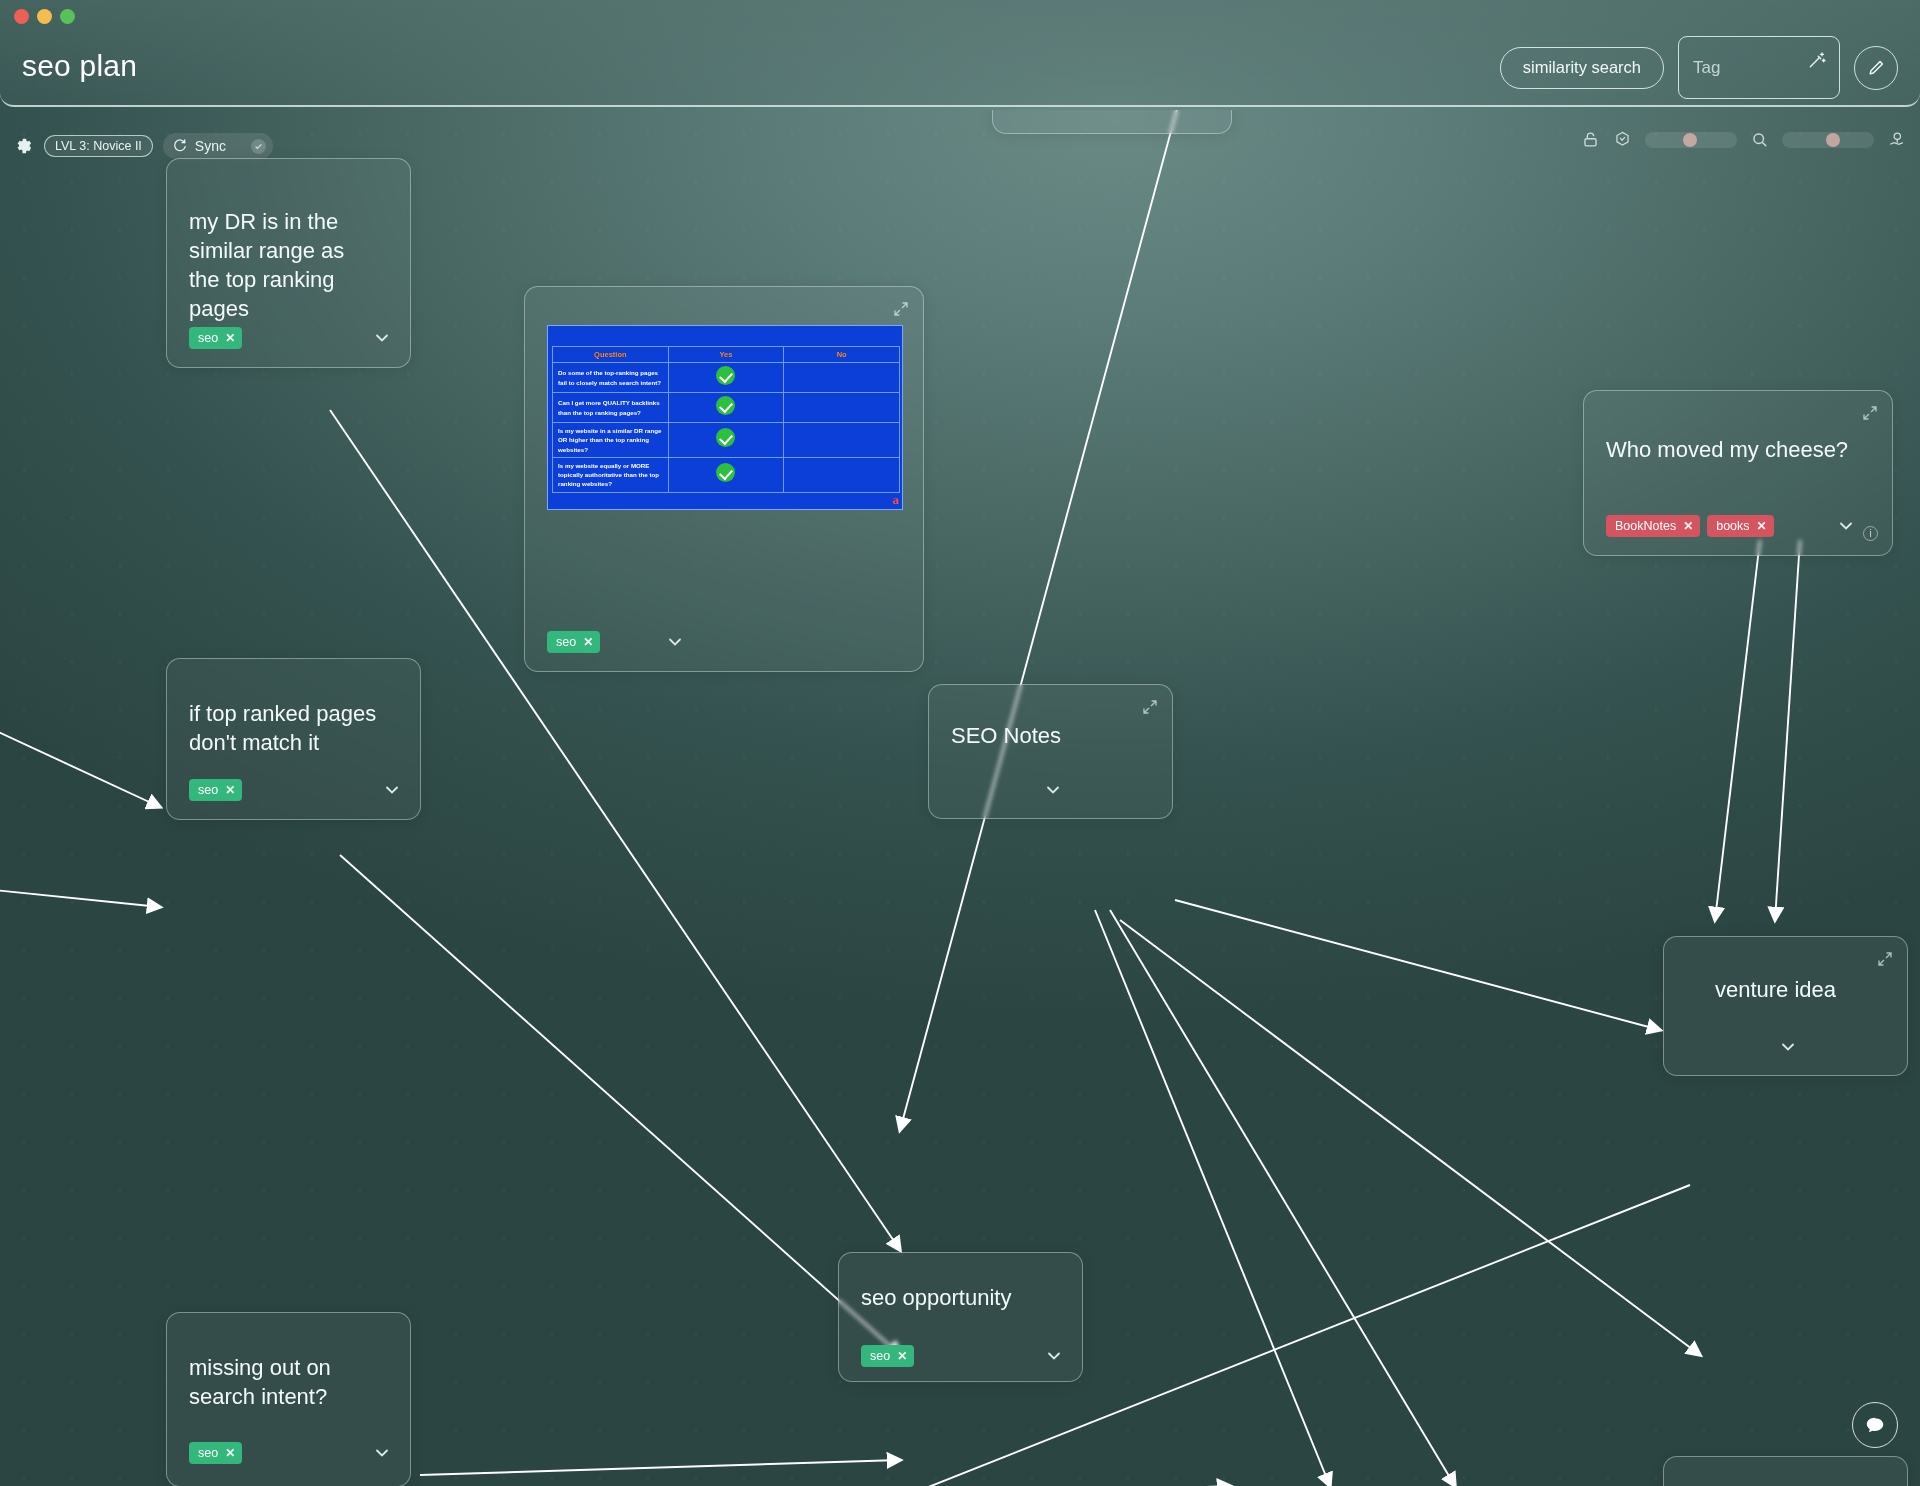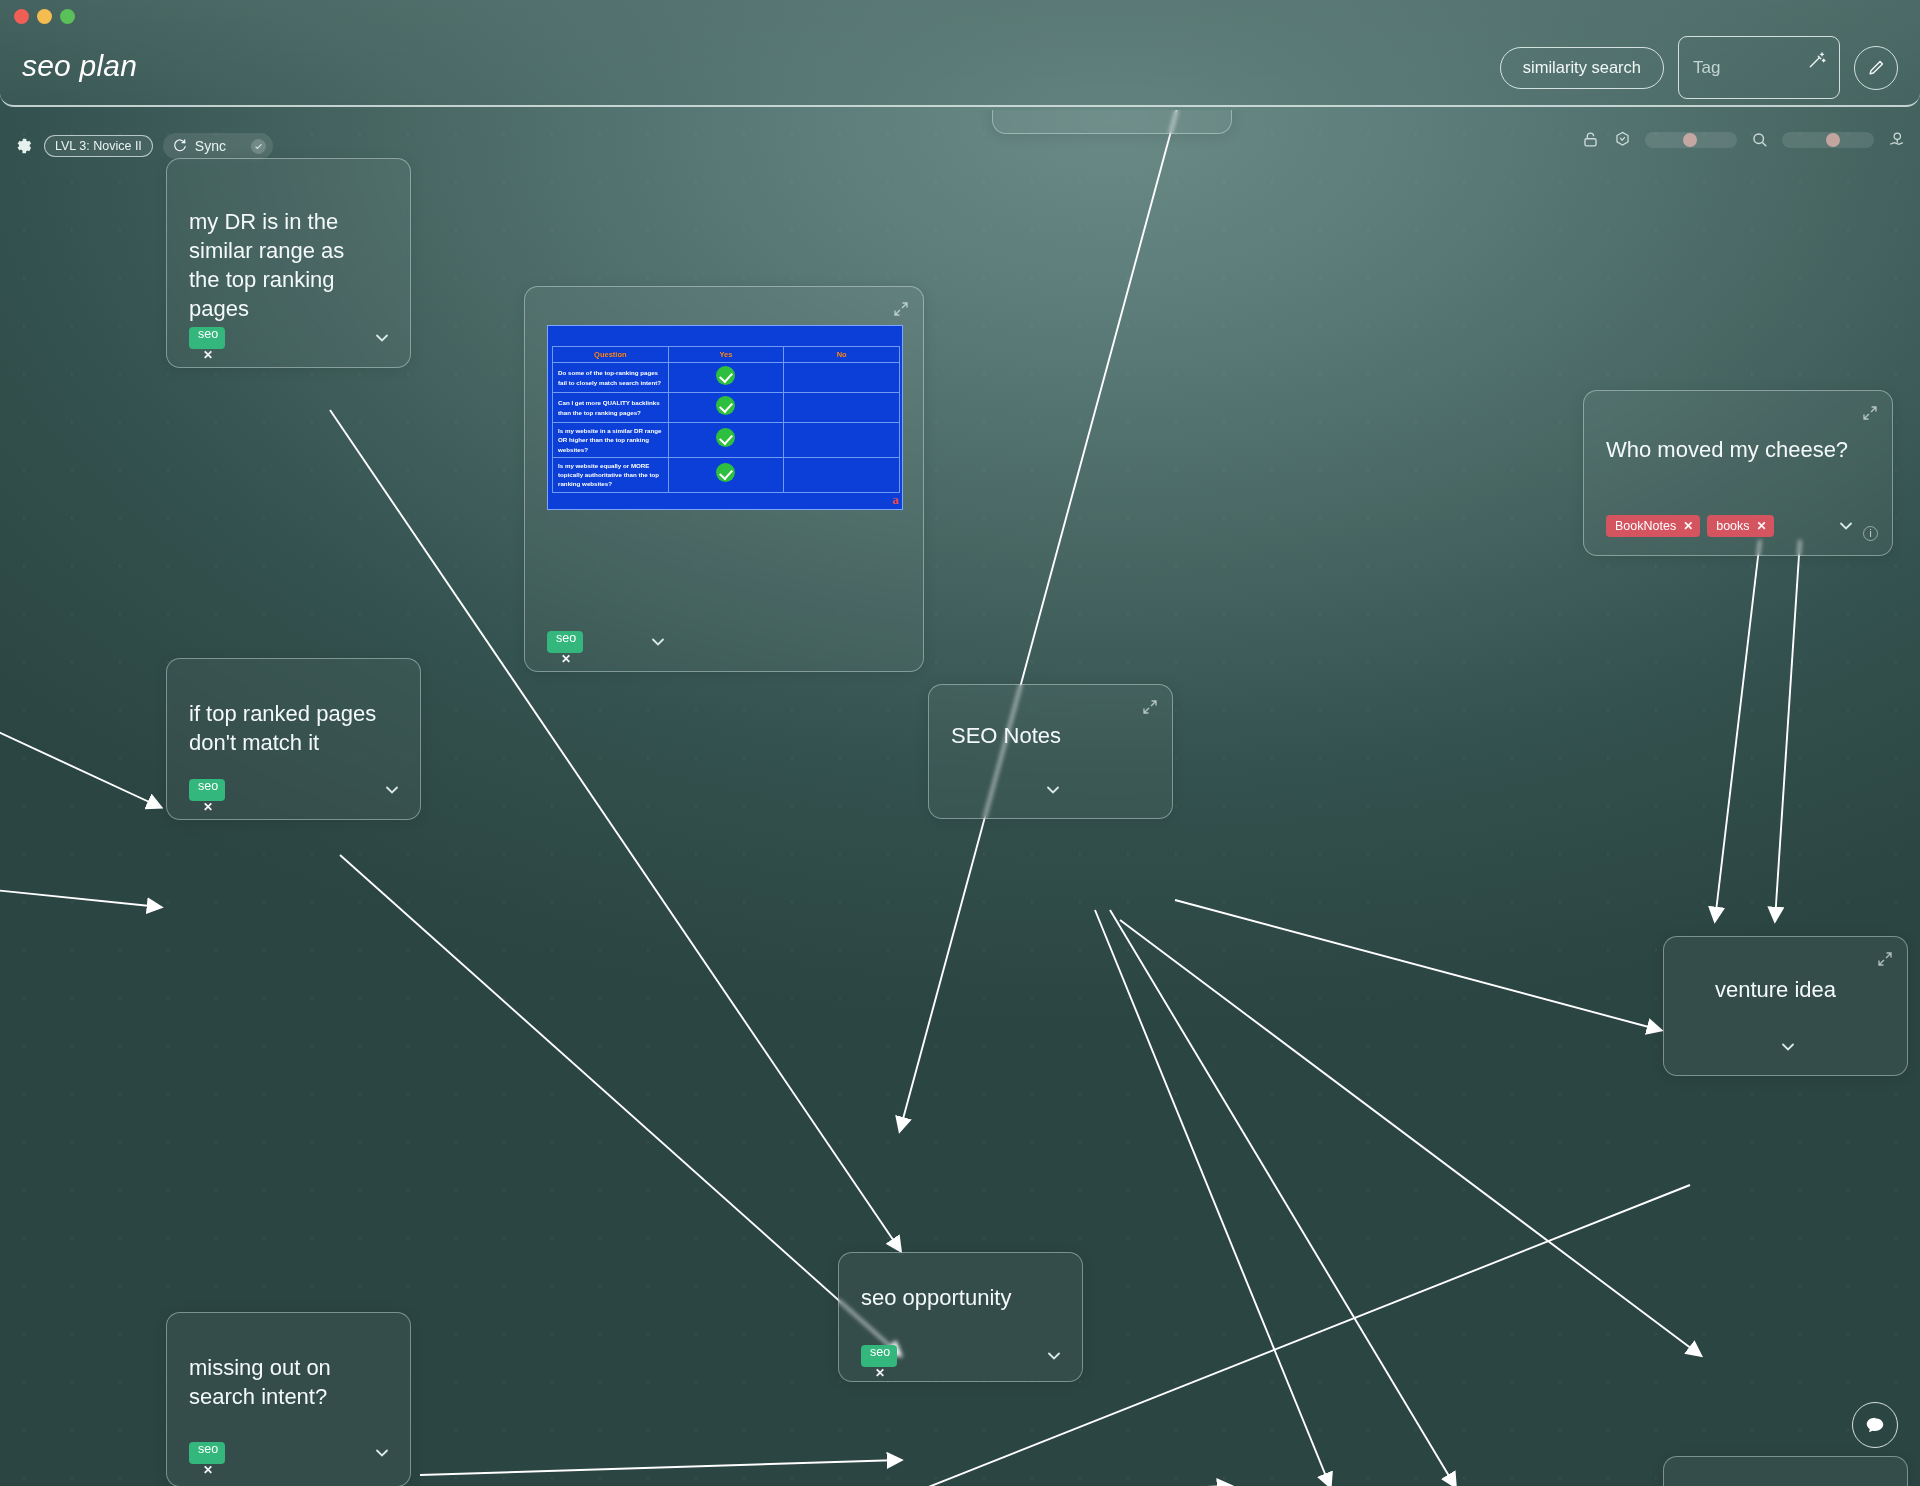--- a/index.html
+++ b/index.html
@@ -30,21 +30,21 @@
   }
   #traffic { position: absolute; left: 14px; top: 9px; display: flex; gap: 8px; }
   .dot { width: 15px; height: 15px; border-radius: 50%; display: block; }
   .dot.red    { background: #ef5f56; }
   .dot.yellow { background: #f5bd4f; }
   .dot.green  { background: #5ac05a; }
 
   #app-title {
     position: absolute; left: 22px; top: 51px;
     font-size: 30px; font-weight: 400; color: #ffffff;
-    letter-spacing: .2px; line-height: 1; font-style: italic;
+    letter-spacing: .2px; line-height: 1;
   }
 
   #titlebar-actions {
     position: absolute; right: 22px; top: 36px;
     display: flex; align-items: center; gap: 14px;
   }
   #similarity-search {
     height: 42px; padding: 0 22px;
     border: 1px solid rgba(240,250,248,.82);
     border-radius: 21px;
@@ -156,21 +156,21 @@
     position: absolute; left: 22px; right: 18px; bottom: 18px;
     display: flex; align-items: center; gap: 7px;
   }
   .tag {
     height: 22px; padding: 0 7px 0 9px;
     border-radius: 4px;
     display: inline-flex; align-items: center; gap: 7px;
     font-size: 12.5px; color: #ffffff;
     cursor: pointer;
   }
-  .tag.seo   { background: #34b77d; flex-direction: column; }
+  .tag.seo   { background: #34b77d; }
   .tag.red   { background: #d4545f; }
   .tag .x { font-size: 12px; font-weight: 700; opacity: .95; }
   .chevron { margin-left: auto; width: 20px; height: 20px; cursor: pointer; }
   .expand-icon {
     position: absolute; right: 14px; top: 14px;
     width: 16px; height: 16px; cursor: pointer; opacity: .7;
   }
   .info-icon {
     position: absolute; right: 14px; bottom: 14px;
     width: 15px; height: 15px; border-radius: 50%;

